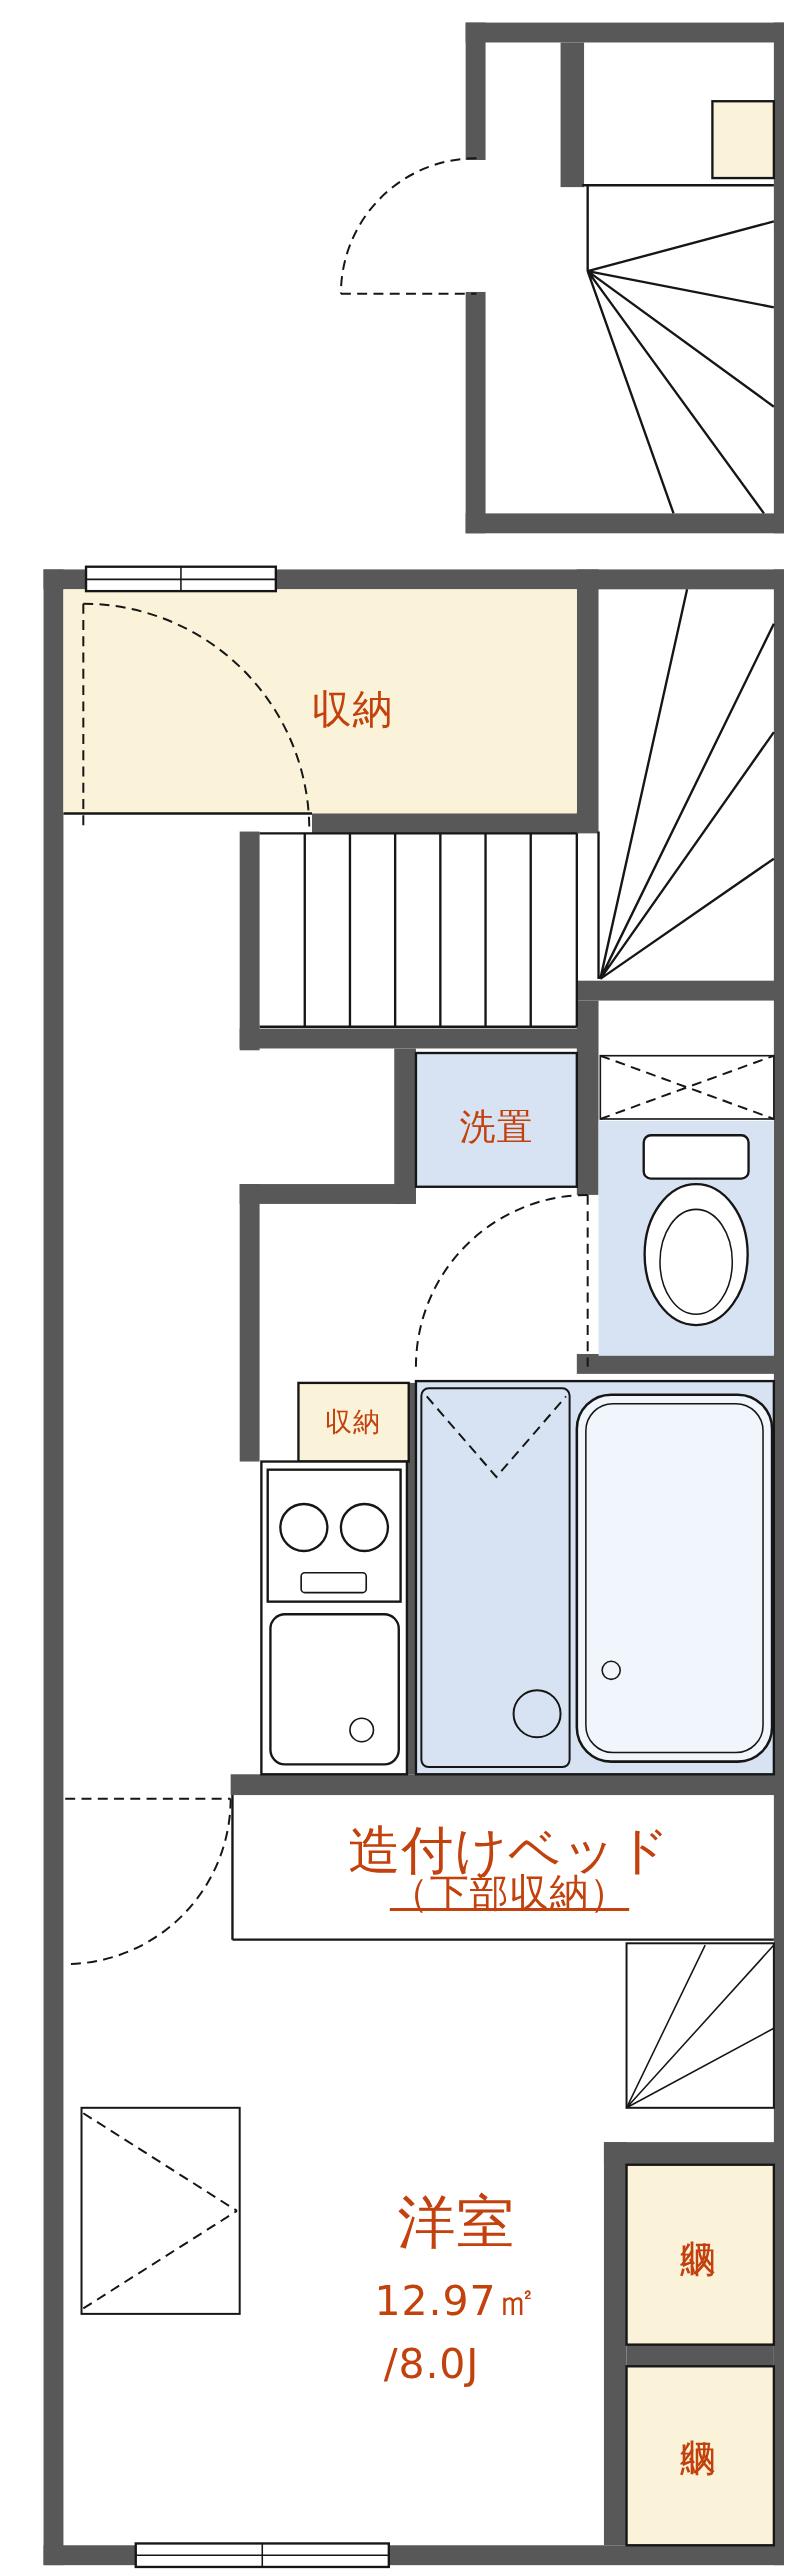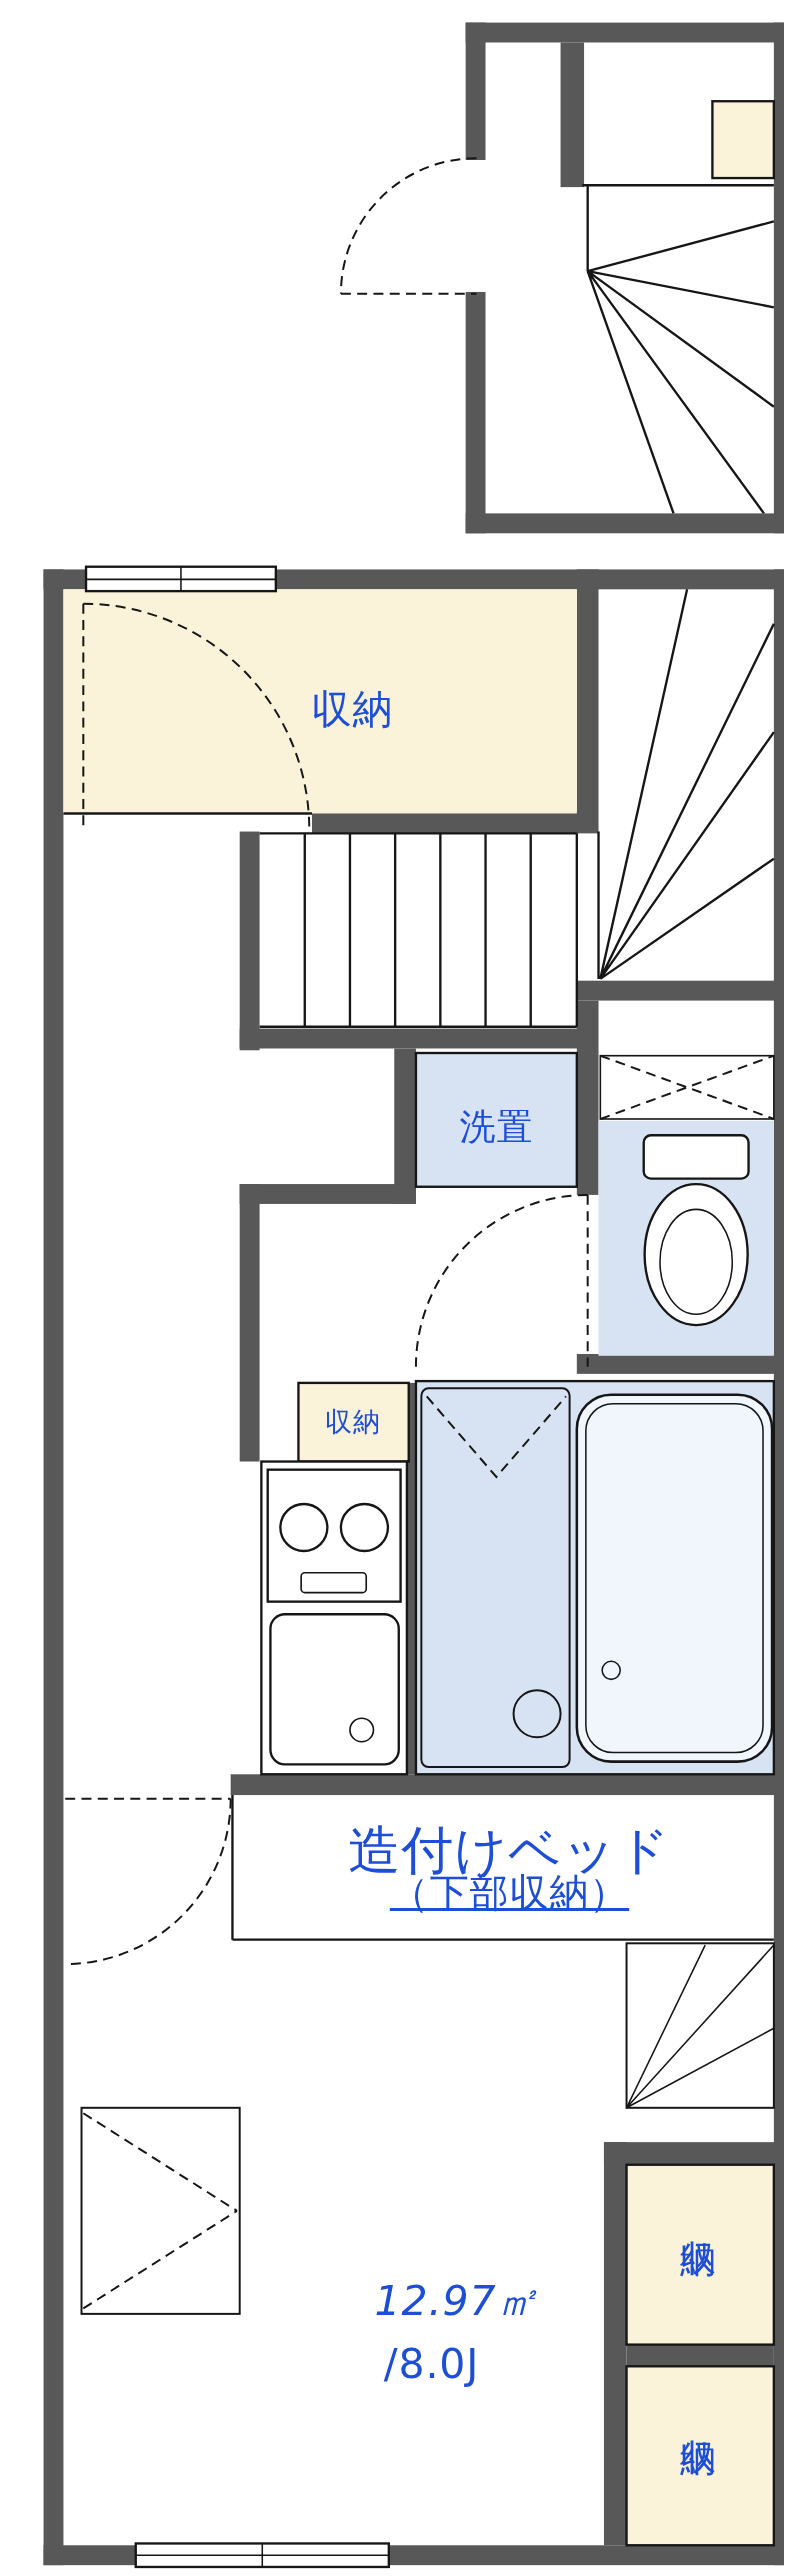--- a/index.html
+++ b/index.html
@@ -1,17 +1,17 @@
 <!DOCTYPE html>
 <html style="font-size:14.5px"><head>
 <meta charset="utf-8">
 <style>
   html,body{margin:0;padding:0;background:#ffffff;}
   .stage{position:relative;width:784px;height:2576px;background:#ffffff;
-         font-family:"DejaVu Sans",sans-serif;color:#1d4ed8;overflow:hidden;}
+         font-family:"DejaVu Sans",sans-serif;color:#c2410c;overflow:hidden;}
   .stage svg{position:absolute;left:0;top:0;}
   
   .ln  {stroke:#161616;stroke-width:2.6;fill:none;stroke-linecap:butt;}
   .ln15{stroke:#161616;stroke-width:1.7;fill:none;}
   .dash{stroke:#161616;stroke-width:2.2;fill:none;stroke-dasharray:11 7;}
   .ob  {stroke:#161616;stroke-width:2.6;}           
   .fw  {fill:#ffffff;stroke:#161616;stroke-width:2.6;}
   .fw18{fill:#ffffff;stroke:#161616;stroke-width:1.8;}
   .nf  {fill:none;stroke:#161616;stroke-width:2.2;}
   .tub {fill:#f0f6fc;stroke:#161616;stroke-width:2.8;}
@@ -159,20 +159,21 @@
 
 <div class="lbl" style="left:208px;top:685px;width:289px;font-size:40px;">収納</div>
 
 <div class="lbl" style="left:415px;top:1105px;width:163px;font-size:36px;">洗置</div>
 
 <div class="lbl" style="left:298px;top:1406px;width:110px;font-size:27px;">収納</div>
 
 <div class="lbl" style="left:240px;top:1819px;width:539px;font-size:52px;">造付けベッド</div>
 <div class="lbl" style="left:240px;top:1869px;width:539px;font-size:39px;text-decoration:underline;">（下部収納）</div>
 
-<div class="lbl" style="left:312px;top:2276px;width:289px;font-size:41px;font-style:italic;">12.97㎡</div>
+<div class="lbl" style="left:312px;top:2187px;width:289px;font-size:58px;">洋室</div>
+<div class="lbl" style="left:312px;top:2276px;width:289px;font-size:41px;">12.97㎡</div>
 <div class="lbl" style="left:287px;top:2339px;width:289px;font-size:41px;">/8.0J</div>
 
 <div class="vlbl" style="left:680px;top:2211px;font-size:36px;">収納</div>
 <div class="vlbl" style="left:680px;top:2410px;font-size:36px;">収納</div>
 
 </div>
 
 
 </body></html>

